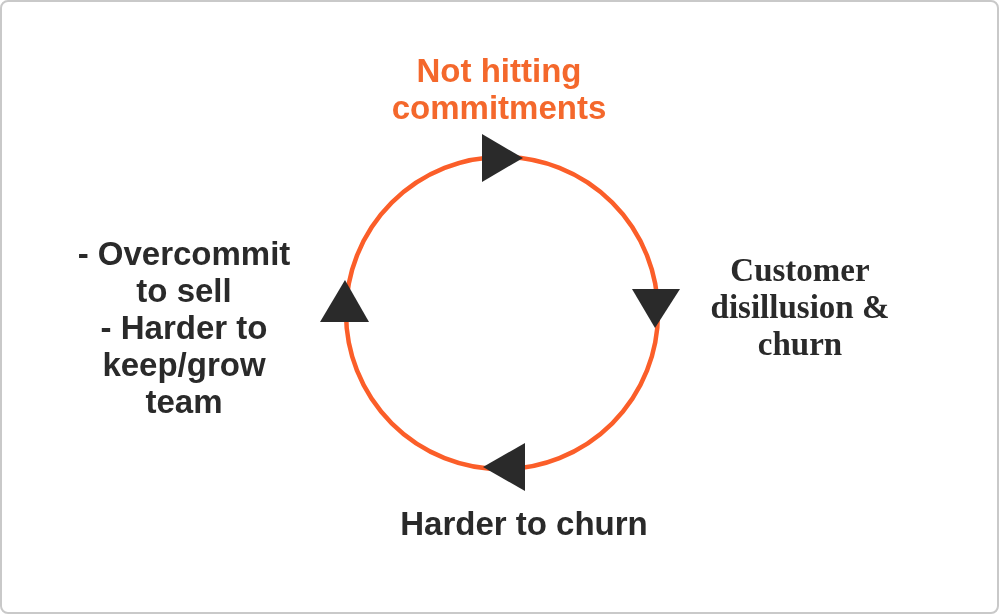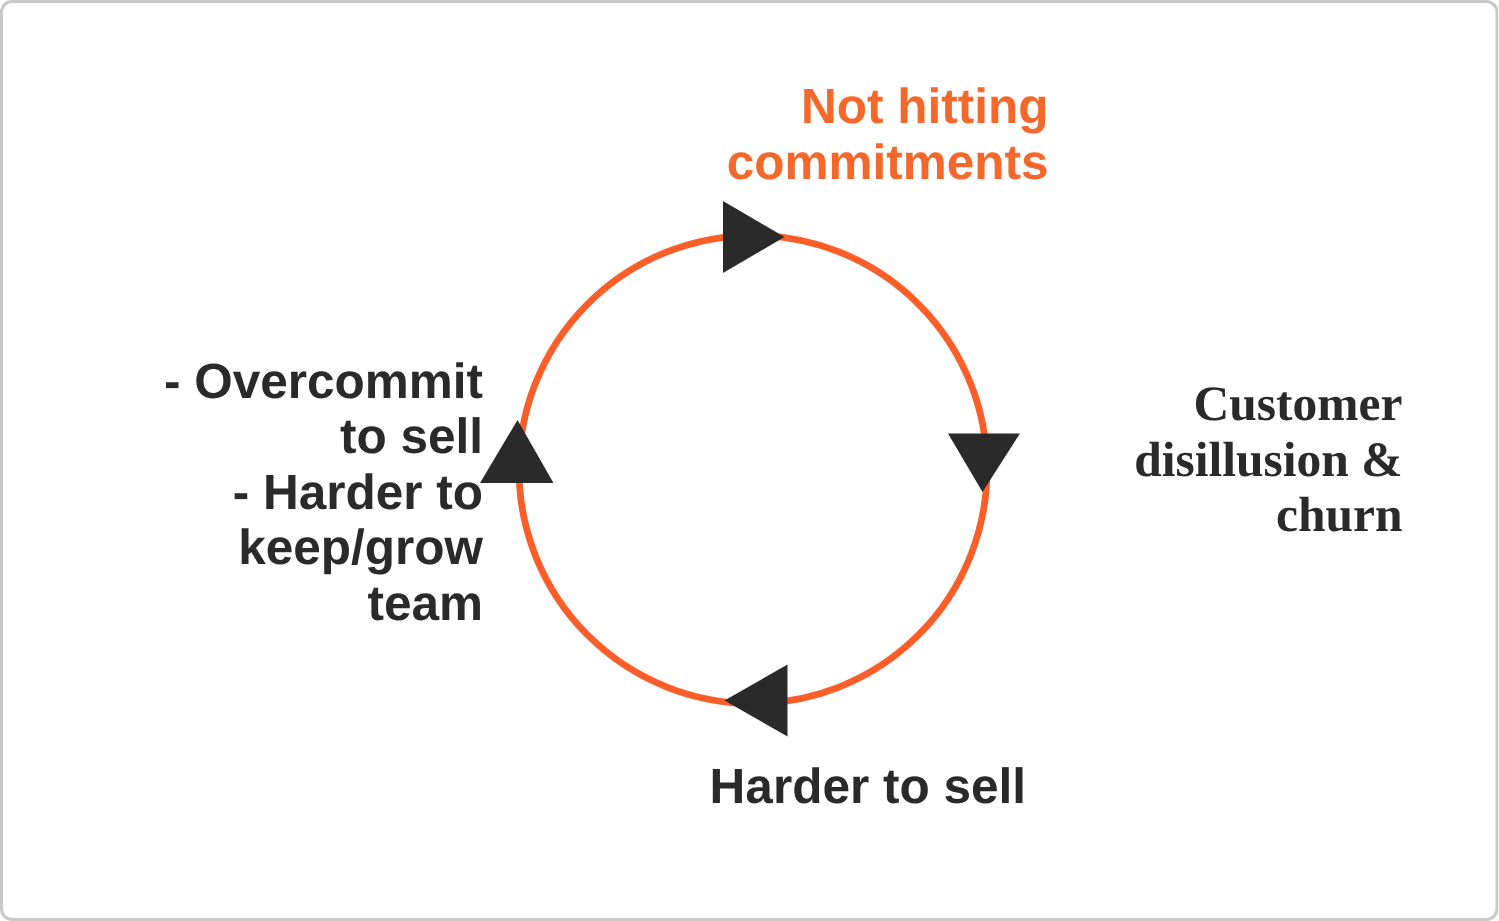--- a/index.html
+++ b/index.html
@@ -26,21 +26,21 @@
   .cycle-circle {
     fill: none;
     stroke: var(--circle-orange, #fb5e29);
     stroke-width: 4.5;
   }
   .arrowhead {
     fill: var(--text-black, #2a2a2a);
   }
   .node-label {
     position: absolute;
-    text-align: right;
+    text-align: center;
     font-weight: 700;
     font-size: 33px;
     line-height: 37px;
     letter-spacing: 0px;
     color: var(--text-black, #2a2a2a);
     white-space: pre-line;
   }
   .node-label.top {
     left: 297px;
     top: 50px;
@@ -52,21 +52,21 @@
     top: 250px;
     width: 270px;
     font-family: Liberation Serif, serif;
   }
   .node-label.bottom {
     left: 362px;
     top: 503px;
     width: 320px;
   }
   .node-label.left {
-    left: 20px;
+    left: 32px;
     top: 233px;
     width: 300px;
   }
 </style>
 </head>
 <body>
 
 <div class="frame">
 
   <svg class="diagram-canvas" width="999" height="614" viewBox="0 0 999 614">
@@ -81,21 +81,21 @@
     <polygon class="arrowhead" points="318,320 367,320 343,278"></polygon>
   </svg>
 
   <div class="node-label top">Not hitting
 commitments</div>
 
   <div class="node-label right">Customer
 disillusion &amp;
 churn</div>
 
-  <div class="node-label bottom">Harder to sell</div>
+  <div class="node-label bottom">Harder to churn</div>
 
   <div class="node-label left">- Overcommit
 to sell
 - Harder to
 keep/grow
 team</div>
 
 </div>
 
 </body></html>

